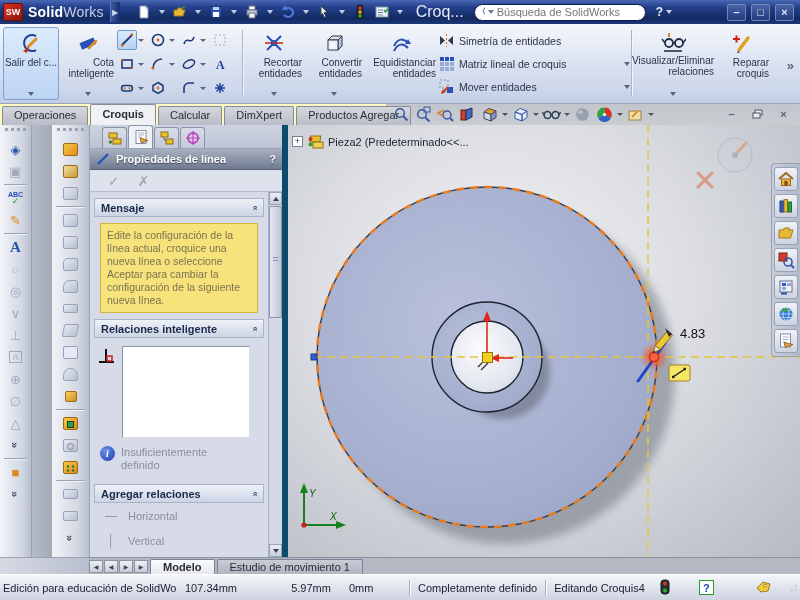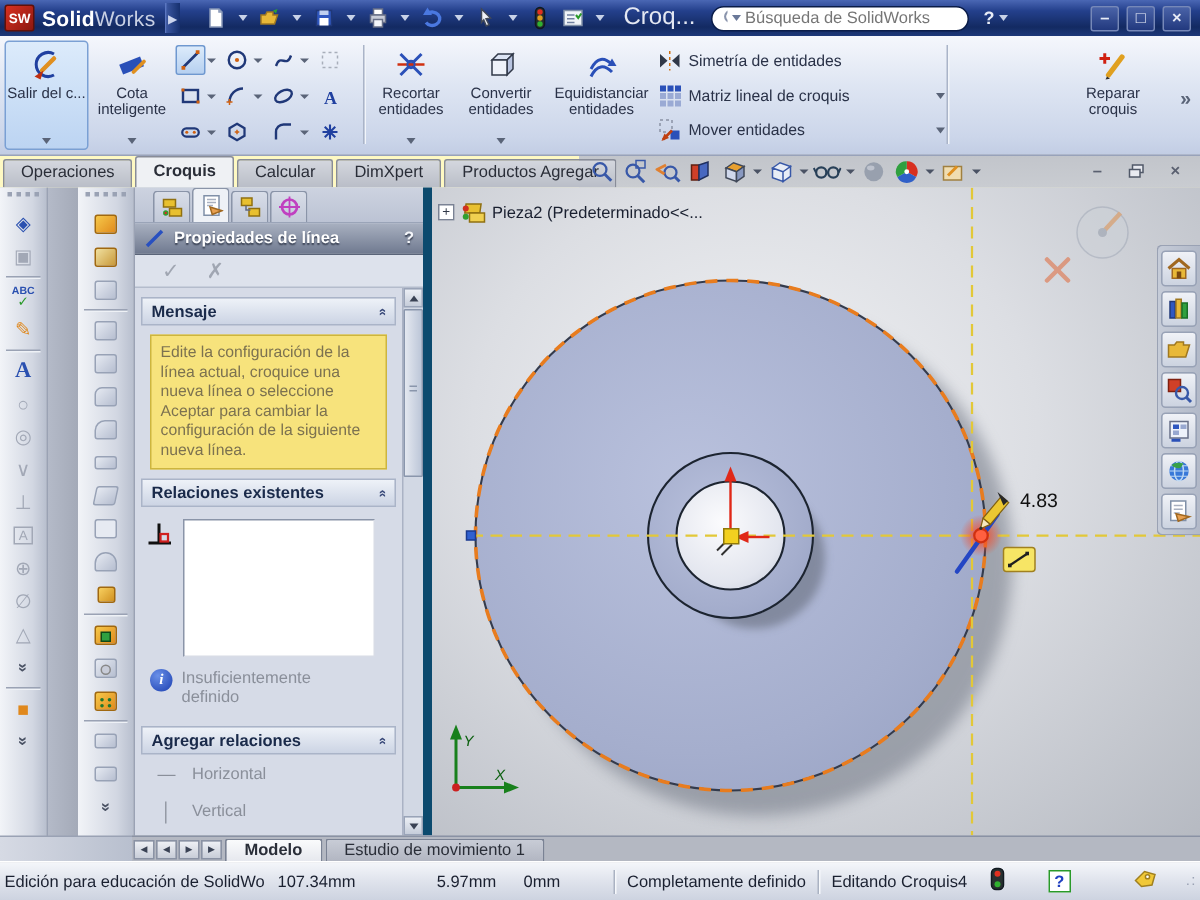--- a/index.html
+++ b/index.html
@@ -28,21 +28,21 @@
   .win-btns { margin-left:auto; margin-right:6px; display:flex; gap:5px; }
   .win-btn { width:19px; height:17px; display:flex; align-items:center; justify-content:center;
     color:#e8ecf6; font-size:11px; font-weight:bold; border:1px solid #7688b8; border-radius:2px;
     background:linear-gradient(180deg,#4a63a8,#22397e); }
 
   
   .ribbon { position:absolute; left:0; top:24px; width:800px; height:80px;
     background:linear-gradient(180deg,#f5f7fc 0%,#dfe6f3 40%,#ccd6ea 85%,#c2cde4 100%);
     border-bottom:1px solid #98a2ba; }
   .big-btn { position:absolute; top:3px; height:73px; display:flex; flex-direction:column; align-items:center;
-    padding-top:3px; border:1px solid transparent; border-radius:3px; color:#2a3248; text-align:center; }
+    padding-top:3px; border:1px solid transparent; border-radius:3px; color:#2a3248; text-align:right; }
   .big-btn .lbl { font-size:10px; line-height:11px; margin-top:2px; }
   .big-btn.sel { background:linear-gradient(180deg,#dcebfb,#bcd4f2); border:1px solid #7aa0d4; }
   .dd-tri { width:0;height:0;border-left:3.5px solid transparent;border-right:3.5px solid transparent;border-top:4px solid #5a6478; margin-top:auto; margin-bottom:3px; }
   .rdiv { position:absolute; top:6px; height:66px; width:1px; background:#aab4c8; box-shadow:1px 0 0 #f2f5fa; }
   .entity-grid { position:absolute; left:117px; top:4px; width:124px; display:grid;
     grid-template-columns:repeat(4,31px); grid-auto-rows:24px; }
   .ent-cell { display:flex; align-items:center; }
   .ent-btn { width:20px; height:20px; display:flex; align-items:center; justify-content:center; border:1px solid transparent; border-radius:2px; }
   .ent-btn.sel { background:linear-gradient(180deg,#dcebfb,#b6d0f0); border:1px solid #6e98d0; }
   .ent-dd { width:0;height:0;border-left:3px solid transparent;border-right:3px solid transparent;border-top:3.5px solid #5a6478; margin-left:1px;}
@@ -420,20 +420,32 @@
             <path d="M4 15 L10 9" stroke="#c04010" stroke-width="1.8"></path>
             <path d="M3 16 L8 14 L5 11 Z" fill="#c04010"></path>
           </svg>
         <span>Mover entidades</span>
         <div class="dd-tri"></div>
       </div>
     </div>
 
     <div class="rdiv" style="left:631px;"></div>
 
+    <div class="big-btn" style="left:634px;width:78px;">
+      <svg width="26" height="22">
+          <circle cx="9" cy="12" r="4" fill="none" stroke="#203048" stroke-width="1.8"></circle>
+          <circle cx="19" cy="12" r="4" fill="none" stroke="#203048" stroke-width="1.8"></circle>
+          <path d="M13 12 h2" stroke="#203048" stroke-width="1.6"></path>
+          <path d="M5 12 L2 8 M23 12 L26 8" stroke="#203048" stroke-width="1.4"></path>
+          <path d="M9 2 v4" stroke="#e08020" stroke-width="2"></path>
+          <path d="M4 20 h18" stroke="#203048" stroke-width="1.6"></path>
+        </svg>
+      <div class="lbl">Visualizar/Eliminar relaciones</div>
+      <div class="dd-tri"></div>
+    </div>
     <div class="big-btn" style="left:714px;width:56px;">
       <svg width="24" height="24">
           <path d="M9 19 L18 7" stroke="#e0a020" stroke-width="3.5" stroke-linecap="round"></path>
           <path d="M8 20 L7 22 L10 21.5 Z" fill="#303030"></path>
           <path d="M3 8 h7 M6.5 4.5 v7" stroke="#d02010" stroke-width="2"></path>
         </svg>
       <div class="lbl">Reparar croquis</div>
     </div>
     <div class="overflow-btn">»</div>
   </div>
@@ -681,21 +693,21 @@
       </div>
 
       <div class="pm-body">
         <div class="sec-hdr">
           <span>Mensaje</span>
           <span class="chev up">»</span>
         </div>
         <div class="msg-box">Edite la configuración de la línea actual, croquice una nueva línea o seleccione Aceptar para cambiar la configuración de la siguiente nueva línea.</div>
 
         <div class="sec-hdr">
-          <span>Relaciones existentes</span>
+          <span>Relaciones inteligente</span>
           <span class="chev up">»</span>
         </div>
         <div class="rel-body">
           <svg width="22" height="22">
               <path d="M10 3 V16 M3 16 H18" stroke="#101010" stroke-width="2"></path>
               <rect x="11" y="10" width="5" height="5" fill="none" stroke="#d02020" stroke-width="1.5"></rect>
             </svg>
           <div class="rel-list"></div>
         </div>
         <div class="info-row">

